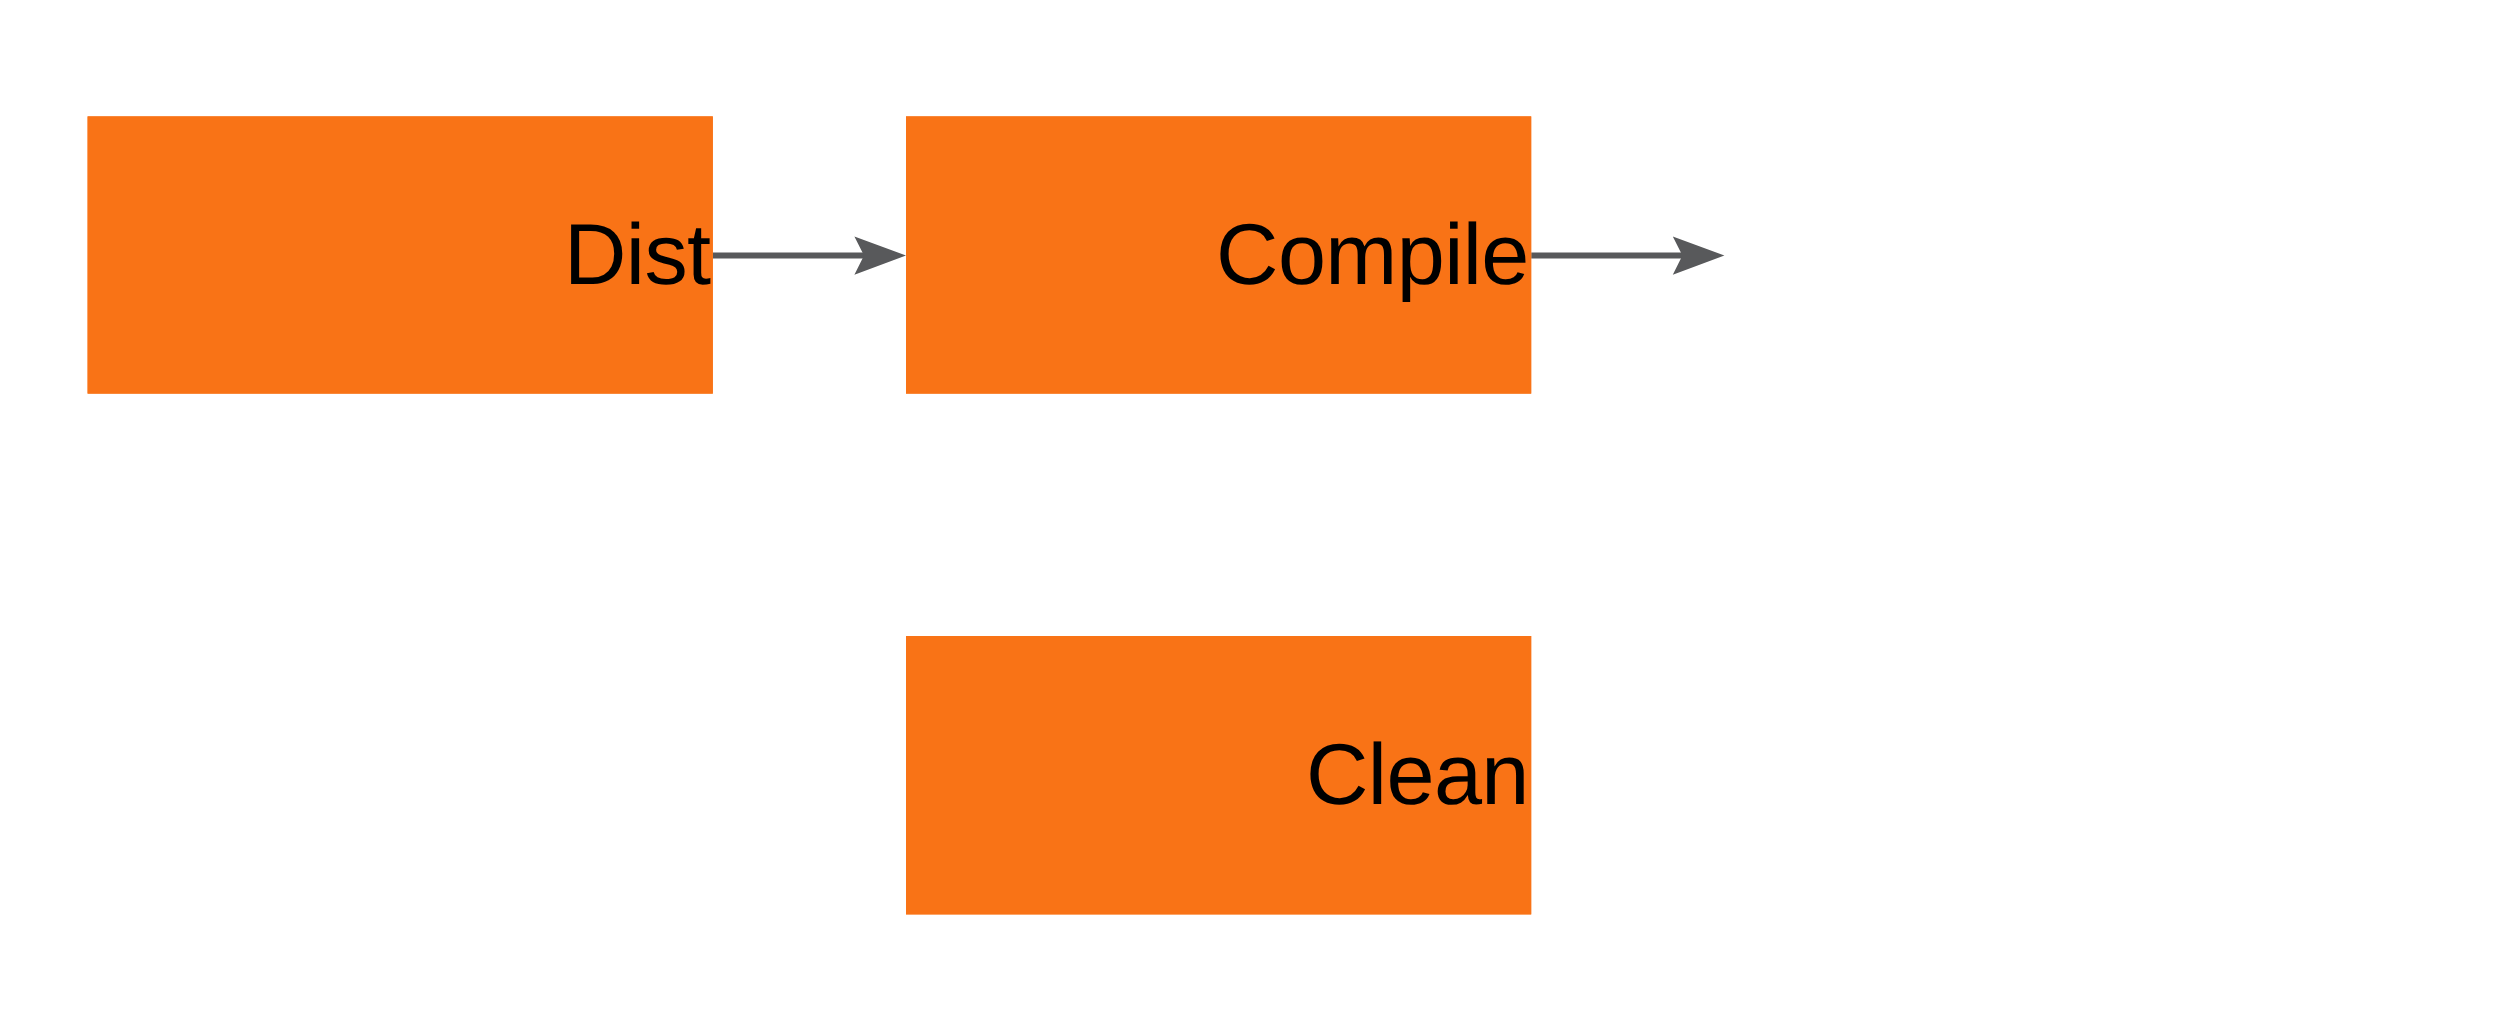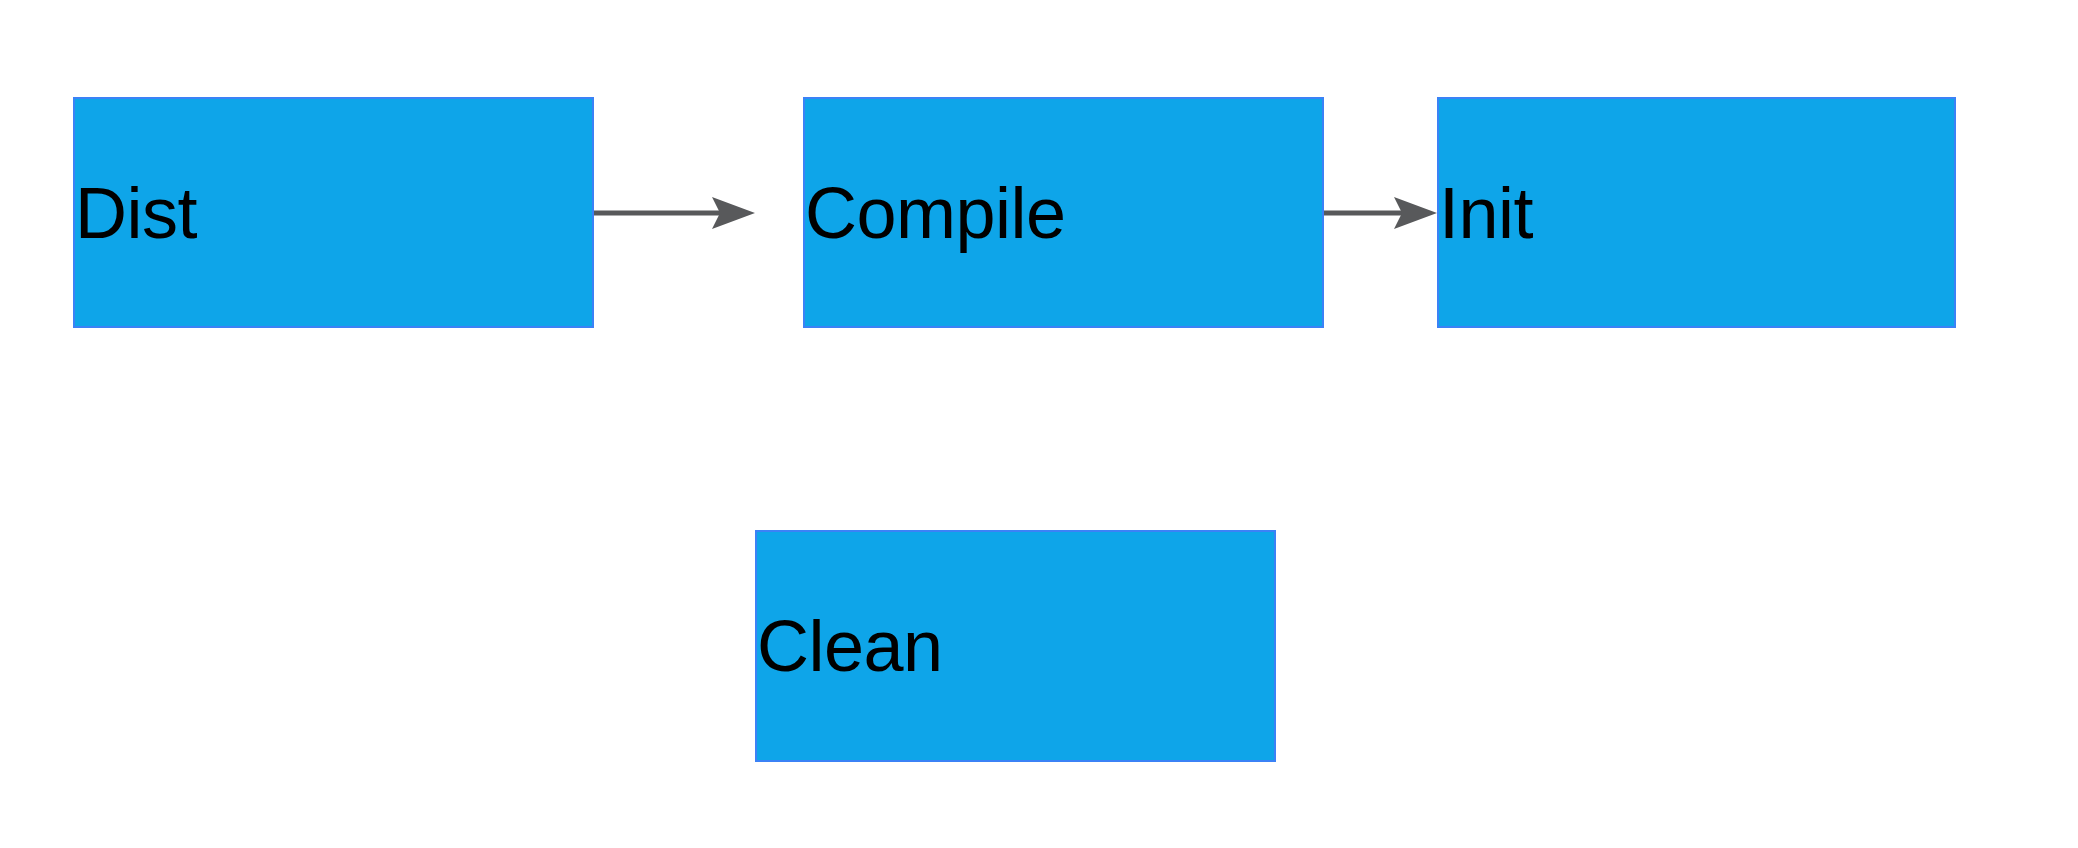--- a/index.html
+++ b/index.html
@@ -14,25 +14,25 @@
   #canvas {
     position: relative;
     width: 2078px;
     height: 848px;
     background: #ffffff;
     overflow: hidden;
   }
   .node {
     position: absolute;
     box-sizing: border-box;
-    background: #0ea5e9;
-    border: 2px solid #3b82f6;
+    background: #f97316;
+    border: 2px solid #f97316;
     display: flex;
     align-items: center;
-    justify-content: flex-start;
+    justify-content: flex-end;
     cursor: default;
   }
   .node-label {
     font-family: "Liberation Sans", sans-serif;
     font-size: 72px;
     font-weight: 400;
     color: #000000;
     line-height: 1;
     letter-spacing: -0.5px;
     white-space: nowrap;
@@ -51,21 +51,21 @@
     stroke-width: 5;
     fill: none;
   }
   .edge-head {
     fill: #58595b;
     stroke: none;
   }
 
   
   #node-dist    { left: 73px;   top: 97px;  width: 521px; height: 231px; }
-  #node-compile { left: 755px;  top: 97px;  width: 521px; height: 231px; margin-left: 48px; }
+  #node-compile { left: 755px;  top: 97px;  width: 521px; height: 231px; }
   #node-init    { left: 1437px; top: 97px;  width: 519px; height: 231px; }
   #node-clean   { left: 755px;  top: 510px; width: 521px; height: 232px; margin-top: 20px; }
 </style>
 </head>
 <body>
 
 <div id="canvas">
 
   <svg class="edge-layer" viewBox="0 0 2078 848" width="2078" height="848" xmlns="http://www.w3.org/2000/svg">
     <g>
@@ -79,21 +79,18 @@
   </svg>
 
   <div class="node" id="node-dist">
     <span class="node-label">Dist</span>
   </div>
 
   <div class="node" id="node-compile">
     <span class="node-label">Compile</span>
   </div>
 
-  <div class="node" id="node-init">
-    <span class="node-label">Init</span>
-  </div>
 
   <div class="node" id="node-clean">
     <span class="node-label">Clean</span>
   </div>
 
 </div>
 
 </body></html>

